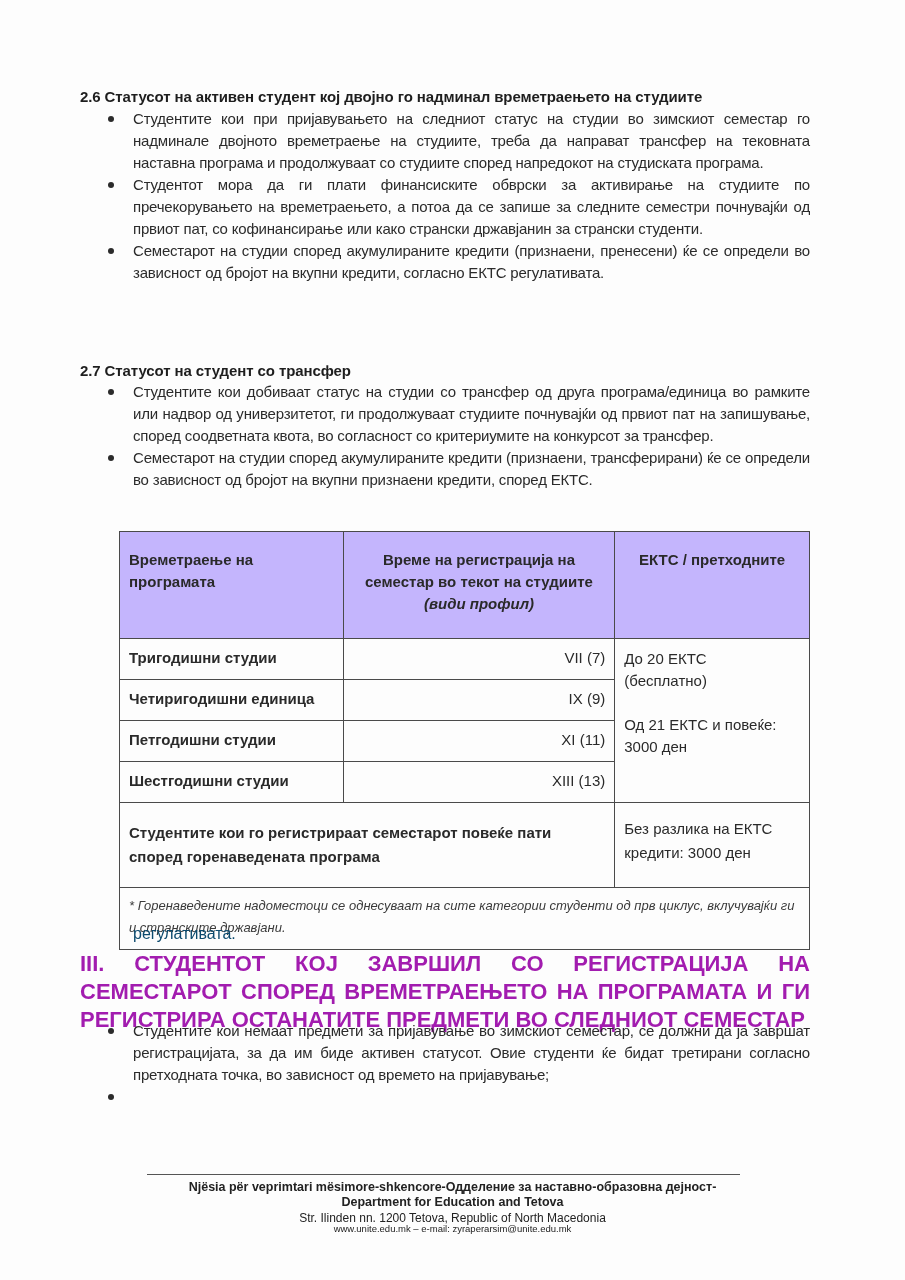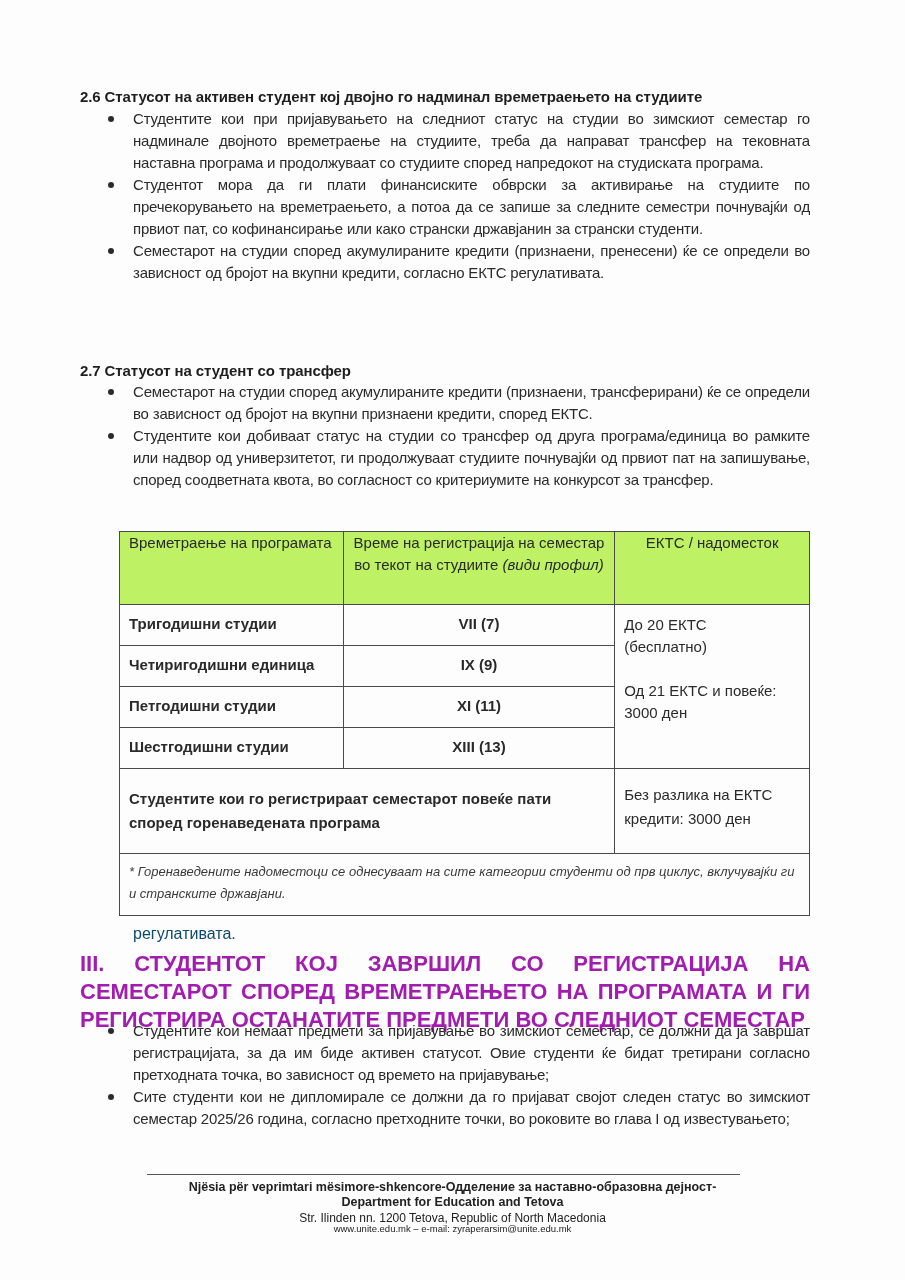--- a/index.html
+++ b/index.html
@@ -19,25 +19,25 @@
     }
     ul.bullets li .dot {
       position: absolute; left: 3px; top: 8px; width: 6px; height: 6px; border-radius: 50%; background: #2b2b2b;
     }
     table.grid {
       position: absolute; left: 119px; top: 531px; width: 691px; border-collapse: collapse;
       font-size: 15px; color: #2a2a2a;
     }
     table.grid td, table.grid th { border: 1.5px solid #4a4a4a; vertical-align: top; }
     table.grid th {
-      background: #bef264; font-weight: normal; padding: 0 9px; height: 72px; text-align: left; line-height: 22px;
+      background: #c4b5fd; font-weight: bold; padding: 17px 9px; height: 72px; text-align: left; line-height: 22px;
     }
     table.grid th.center { text-align: center; }
     table.grid td.name { font-weight: bold; padding: 8px 9px; height: 24px; line-height: 22px; }
-    table.grid td.sem { font-weight: bold; text-align: center; padding: 8px 23px; line-height: 22px; }
+    table.grid td.sem { font-weight: normal; text-align: right; padding: 8px 9px; line-height: 22px; }
     table.grid td.ects { padding: 9px 9px; line-height: 22px; }
     table.grid td.repeat { font-weight: bold; padding: 18px 9px; line-height: 24px; }
     table.grid td.repeat-fee { padding: 14px 9px; line-height: 24px; }
     table.grid td.note { font-style: italic; font-size: 13px; padding: 7px 9px 10px; line-height: 22px; color: #3a3a3a; }
     .cont { position: absolute; left: 133px; top: 925px; font-size: 16px; color: #0c4a6e; }
     .h3 {
       position: absolute; left: 80px; top: 950px; width: 730px; font-weight: bold; font-size: 22px;
       line-height: 28px; color: #a21caf; text-align: justify; text-align-last: left;
     }
     .footer-rule { position: absolute; left: 147px; top: 1174px; width: 593px; height: 0; border-top: 1.5px solid #555; }
@@ -54,38 +54,38 @@
 
   <div class="h2" style="top:88px;">2.6 Статусот на активен студент кој двојно го надминал времетраењето на студиите</div>
   <ul class="bullets" style="top:108px;">
     <li><span class="dot"></span><span>Студентите кои при пријавувањето на следниот статус на студии во зимскиот семестар го надминале двојното времетраење на студиите, треба да направат трансфер на тековната наставна програма и продолжуваат со студиите според напредокот на студиската програма.</span></li>
     <li><span class="dot"></span><span>Студентот мора да ги плати финансиските обврски за активирање на студиите по пречекорувањето на времетраењето, а потоа да се запише за следните семестри почнувајќи од првиот пат, со кофинансирање или како странски државјанин за странски студенти.</span></li>
     <li><span class="dot"></span><span>Семестарот на студии според акумулираните кредити (признаени, пренесени) ќе се определи во зависност од бројот на вкупни кредити, согласно ЕКТС регулативата.</span></li>
   </ul>
 
   <div class="h2" style="top:362px;">2.7 Статусот на студент со трансфер</div>
   <ul class="bullets" style="top:381px;">
+    <li><span class="dot"></span><span>Студентите кои добиваат статус на студии со трансфер од друга програма/единица во рамките или надвор од универзитетот, ги продолжуваат студиите почнувајќи од првиот пат на запишување, според соодветната квота, во согласност со критериумите на конкурсот за трансфер.</span></li>
     <li><span class="dot"></span><span>Семестарот на студии според акумулираните кредити (признаени, трансферирани) ќе се определи во зависност од бројот на вкупни признаени кредити, според ЕКТС.</span></li>
-    <li><span class="dot"></span><span>Студентите кои добиваат статус на студии со трансфер од друга програма/единица во рамките или надвор од универзитетот, ги продолжуваат студиите почнувајќи од првиот пат на запишување, според соодветната квота, во согласност со критериумите на конкурсот за трансфер.</span></li>
   </ul>
 
   <table class="grid">
     <colgroup>
         <col style="width:224px">
         <col style="width:272px">
         <col style="width:195px">
       </colgroup>
     <tbody>
         <tr>
       <th>Времетраење на програмата</th>
       <th class="center">
         <span>Време на регистрација на семестар во текот на студиите</span>
         <i>(види профил)</i>
       </th>
-      <th class="center">ЕКТС / надоместок</th>
+      <th class="center">ЕКТС / претходните</th>
     </tr>
     <tr>
       <td class="name">Тригодишни студии</td>
       <td class="sem">VII (7)</td>
       <td class="ects" rowspan="4">
         <div>До 20 ЕКТС</div>
         <div>(бесплатно)</div>
         <div style="height:22px"></div>
         <div>Од 21 ЕКТС и повеќе:</div>
         <div>3000 ден</div>
@@ -111,21 +111,21 @@
       <td class="note" colspan="3">* Горенаведените надоместоци се однесуваат на сите категории студенти од прв циклус, вклучувајќи ги и странските државјани.</td>
     </tr>
   </tbody>
     </table>
 
   <div class="cont">регулативата.</div>
 
   <div class="h3">III. СТУДЕНТОТ КОЈ ЗАВРШИЛ СО РЕГИСТРАЦИЈА НА СЕМЕСТАРОТ СПОРЕД ВРЕМЕТРАЕЊЕТО НА ПРОГРАМАТА И ГИ РЕГИСТРИРА ОСТАНАТИТЕ ПРЕДМЕТИ ВО СЛЕДНИОТ СЕМЕСТАР</div>
   <ul class="bullets" style="top:1020px;">
     <li><span class="dot"></span><span>Студентите кои немаат предмети за пријавување во зимскиот семестар, се должни да ја завршат регистрацијата, за да им биде активен статусот. Овие студенти ќе бидат третирани согласно претходната точка, во зависност од времето на пријавување;</span></li>
-    <li><span class="dot"></span><span>Сите студенти кои не дипломирале се должни да го пријават својот следен статус во зимскиот семестар 2025/26 година, согласно претходните точки, во роковите во глава I од известувањето;</span></li>
+    <li><span class="dot"></span></li>
   </ul>
 
   <div class="footer-rule"></div>
   <div class="footer f1">Njësia për veprimtari mësimore-shkencore-Одделение за наставно-образовна дејност-</div>
   <div class="footer f2">Department for Education and Tetova</div>
   <div class="footer f3">Str. Ilinden nn. 1200 Tetova, Republic of North Macedonia</div>
   <div class="footer f4">www.unite.edu.mk – e-mail: zyraperarsim@unite.edu.mk</div>
 </div>
 
 </body></html>

